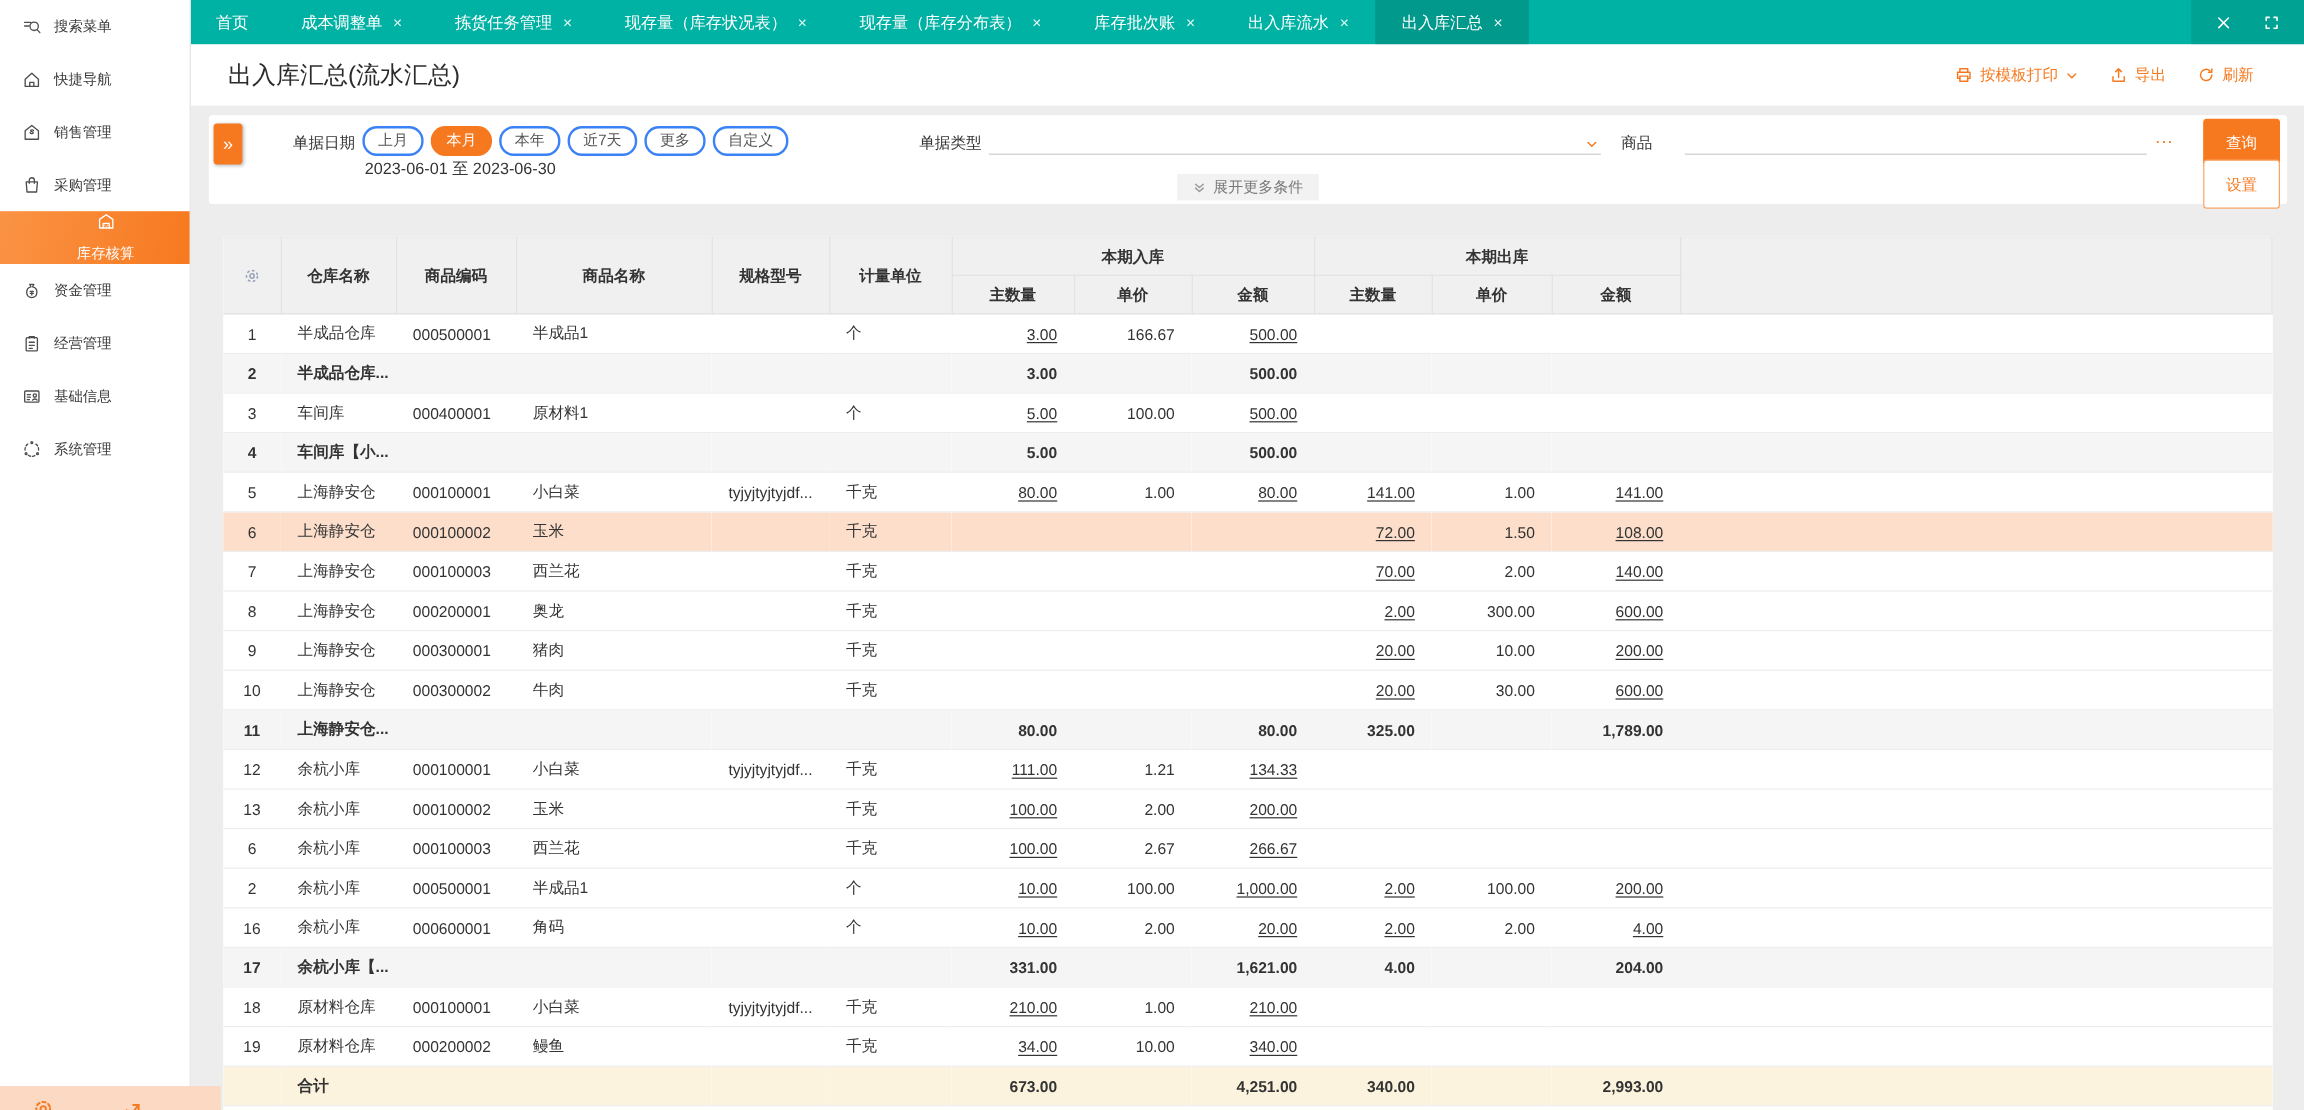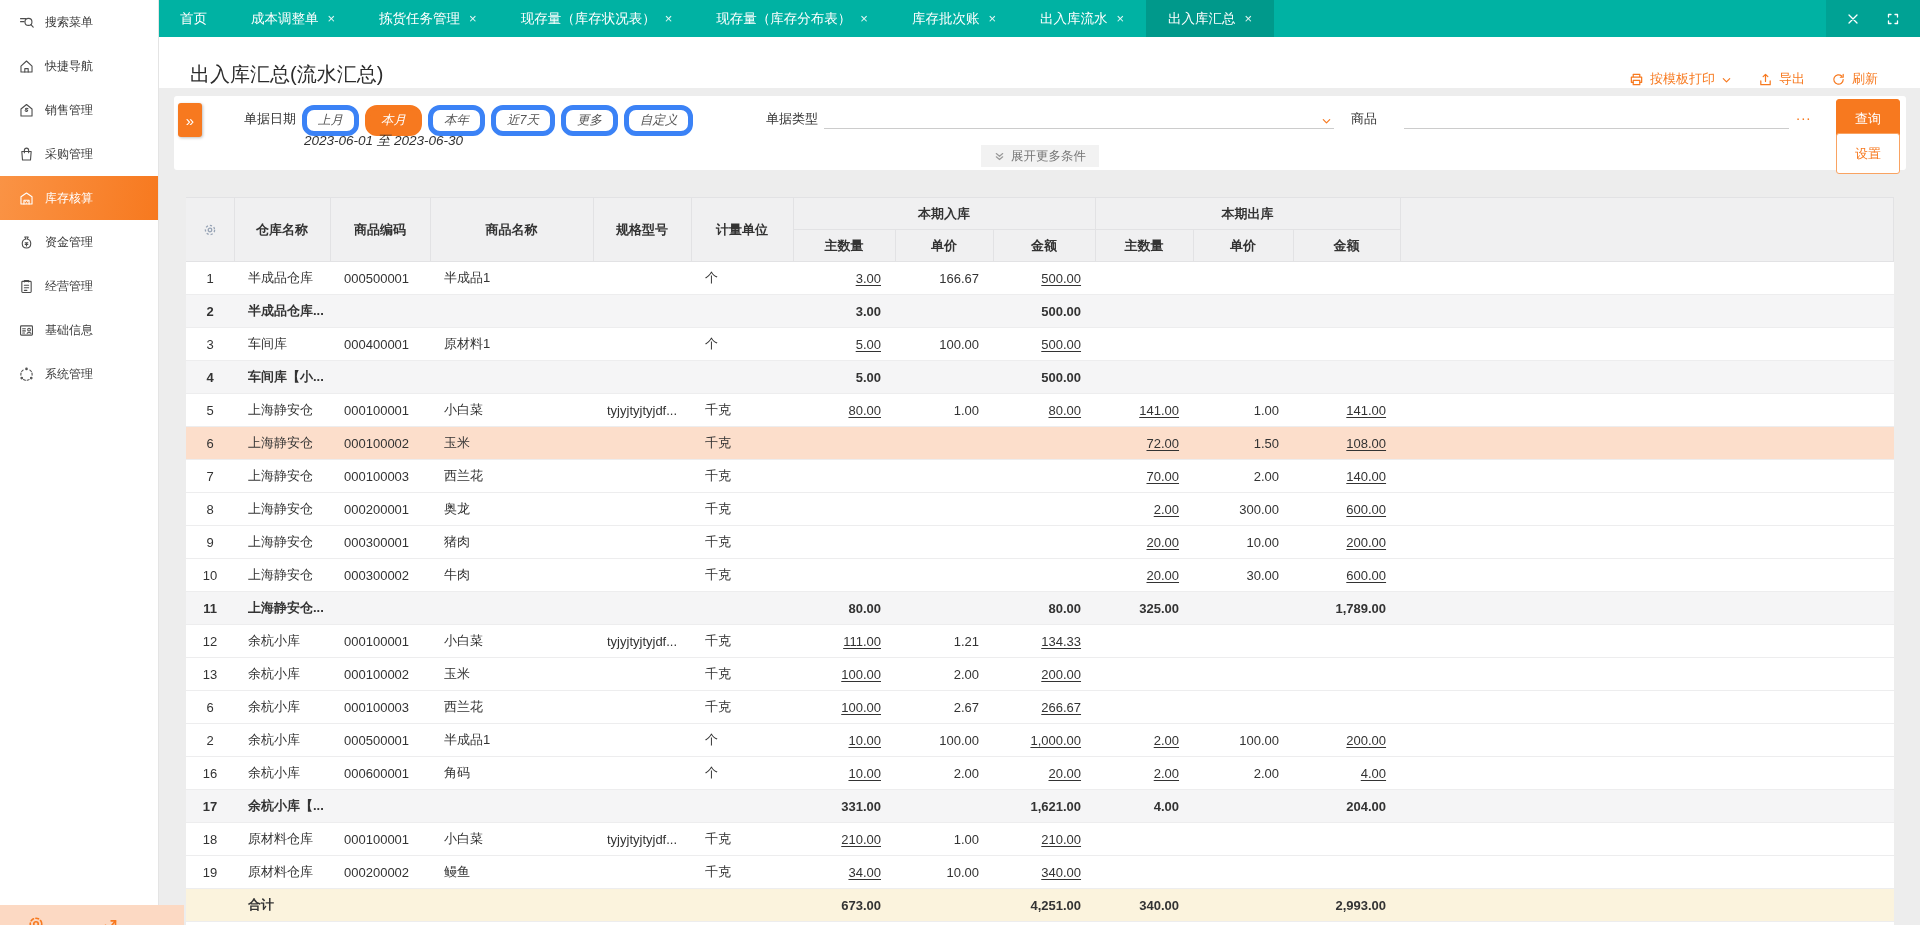--- a/index.html
+++ b/index.html
@@ -5,47 +5,47 @@
   html,body{margin:0;padding:0;}
   body{
     width:1920px;height:925px;overflow:hidden;position:relative;
     font-family:"Liberation Sans","DejaVu Sans",sans-serif;
     background:#ededed;color:#333;-webkit-font-smoothing:antialiased;
   }
   
   .sidebar{position:absolute;left:0;top:0;bottom:0;width:158px;background:#fff;border-right:1px solid #e4e4e4;z-index:5;}
   .side-item{display:flex;align-items:center;gap:10px;height:44px;padding-left:18px;font-size:12px;color:#3a3a3a;cursor:pointer;}
   .side-item .mi{width:17px;height:17px;color:#4d4d4d;flex:0 0 17px;}
-  .side-item.active{background:linear-gradient(100deg,#fa9345 0%,#f7791f 100%);color:#fff;}
+  .side-item.active{background:linear-gradient(100deg,#fa9345 0%,#f7791f 100%);color:#fff;flex-direction:column;}
   .side-item.active .mi{color:#fff;}
   .mi svg,.oi svg,.wi svg{width:100%;height:100%;fill:none;stroke:currentColor;stroke-width:1.3;stroke-linecap:round;stroke-linejoin:round;}
   .side-footer{position:absolute;left:0;bottom:0;width:158px;height:20px;background:#fcd9c3;overflow:hidden;display:flex;gap:52px;padding-left:26px;}
   .side-footer .oi{width:20px;height:20px;color:#f7791f;margin-top:9px;}
   
   .tabbar{position:absolute;left:158px;top:0;right:0;height:37px;background:#00b2a3;display:flex;align-items:stretch;color:#fff;}
   .tab{display:flex;align-items:center;padding:16px 22px;font-size:13.5px;cursor:pointer;white-space:nowrap;justify-content:flex-end;}
   .tab.active{background:#00998b;}
   .tab .tx{margin-left:9px;font-size:13px;opacity:.9;}
   .win-icons{margin-left:auto;display:flex;align-items:center;gap:26px;background:#00a294;padding:0 20px;}
   .wi{width:14px;height:14px;color:#fff;cursor:pointer;}
   
-  .titlebar{position:absolute;left:158px;top:37px;right:0;height:51px;background:#fff;display:flex;align-items:flex-end;justify-content:space-between;padding:0 42px 0 32px;box-sizing:border-box;gap:12px;}
+  .titlebar{position:absolute;left:158px;top:37px;right:0;height:51px;background:#fff;display:flex;align-items:center;justify-content:space-between;padding:0 42px 0 32px;box-sizing:border-box;gap:12px;}
   .page-title{font-size:20px;font-weight:400;color:#2b2b2b;margin:0;}
   .toolbar{display:flex;align-items:center;gap:26px;color:#f7791f;font-size:13px;}
   .tool{display:flex;align-items:center;gap:6px;cursor:pointer;}
   .oi{width:15px;height:15px;color:#f7791f;display:inline-block;}
   .oi.small{width:11px;height:11px;}
   
   .filter-panel{position:absolute;left:174px;top:96px;width:1732px;height:74px;background:#fff;border-radius:3px;}
   .collapse-handle{position:absolute;left:4px;top:7px;width:24px;height:34px;background:#f7791f;color:#fff;border-radius:3px;display:flex;align-items:center;justify-content:center;font-size:15px;cursor:pointer;box-shadow:1px 1px 3px rgba(0,0,0,.25);}
   .flabel{position:absolute;font-size:13px;color:#333;}
   .pills{position:absolute;left:128px;top:9px;display:flex;gap:6px;}
-  .pill{padding:2px 11px;border:5px solid #3b82f6;border-radius:12px;font-size:12.5px;color:#555;cursor:pointer;background:#fff;white-space:nowrap;font-style:italic;}
+  .pill{padding:2px 11px;border:2px solid #3b82f6;border-radius:12px;font-size:12.5px;color:#555;cursor:pointer;background:#fff;white-space:nowrap;}
   .pill.active{background:#f7791f;border-color:#f7791f;color:#fff;}
-  .date-range{position:absolute;left:130px;top:36px;font-size:13.5px;color:#333;font-style:italic;}
+  .date-range{position:absolute;left:130px;top:36px;font-size:13.5px;color:#333;}
   .ufield{position:absolute;border-bottom:1px solid #ccc;height:24px;cursor:pointer;}
   .ufield .fi{position:absolute;right:2px;bottom:4px;color:#f7791f;}
   .dots{position:absolute;font-size:15px;color:#f7791f;letter-spacing:1px;cursor:pointer;}
   .btn{position:absolute;left:1662px;width:64px;box-sizing:border-box;border-radius:3px;font-size:13px;display:flex;align-items:center;justify-content:center;cursor:pointer;}
   .btn.primary{top:3px;height:40px;background:#f7791f;color:#fff;border:1px solid #f7791f;}
   .btn.secondary{top:37px;height:41px;background:#fff;color:#f7791f;border:1px solid #f9a362;}
   .expand-more{position:absolute;left:50%;transform:translateX(-50%);top:49px;height:22px;padding:0 13px;background:#f2f2f2;color:#777;font-size:12.5px;display:flex;align-items:center;gap:6px;cursor:pointer;}
   .expand-more .oi{color:#9a9a9a;}
   
   .table-panel{position:absolute;left:186px;top:197px;width:1708px;bottom:0;background:#fff;overflow:hidden;}

